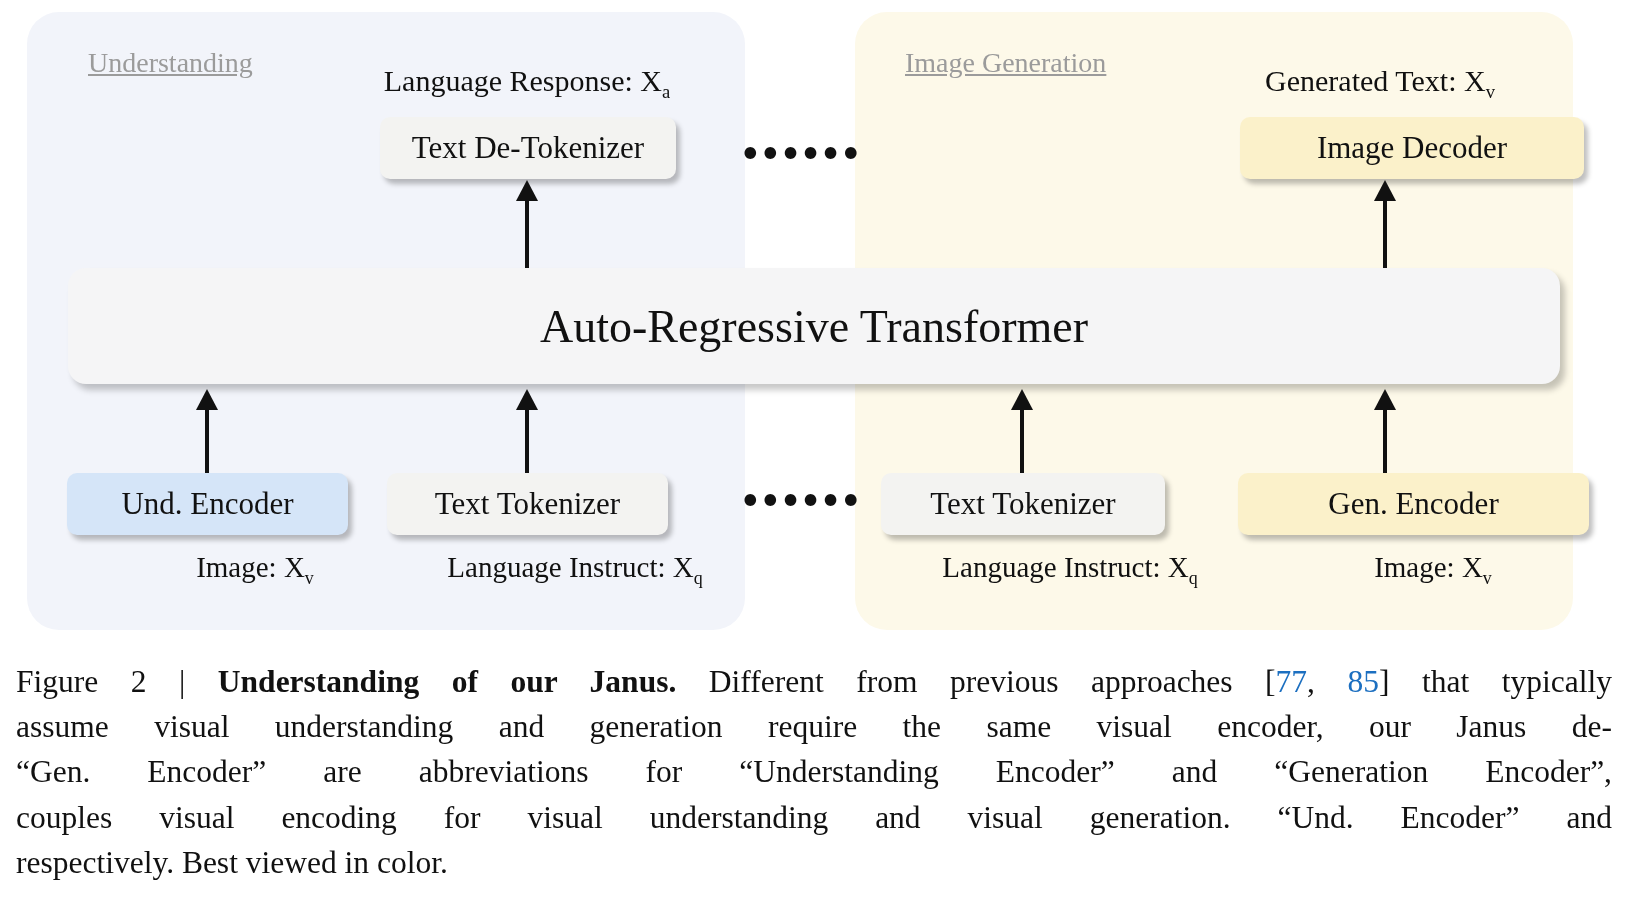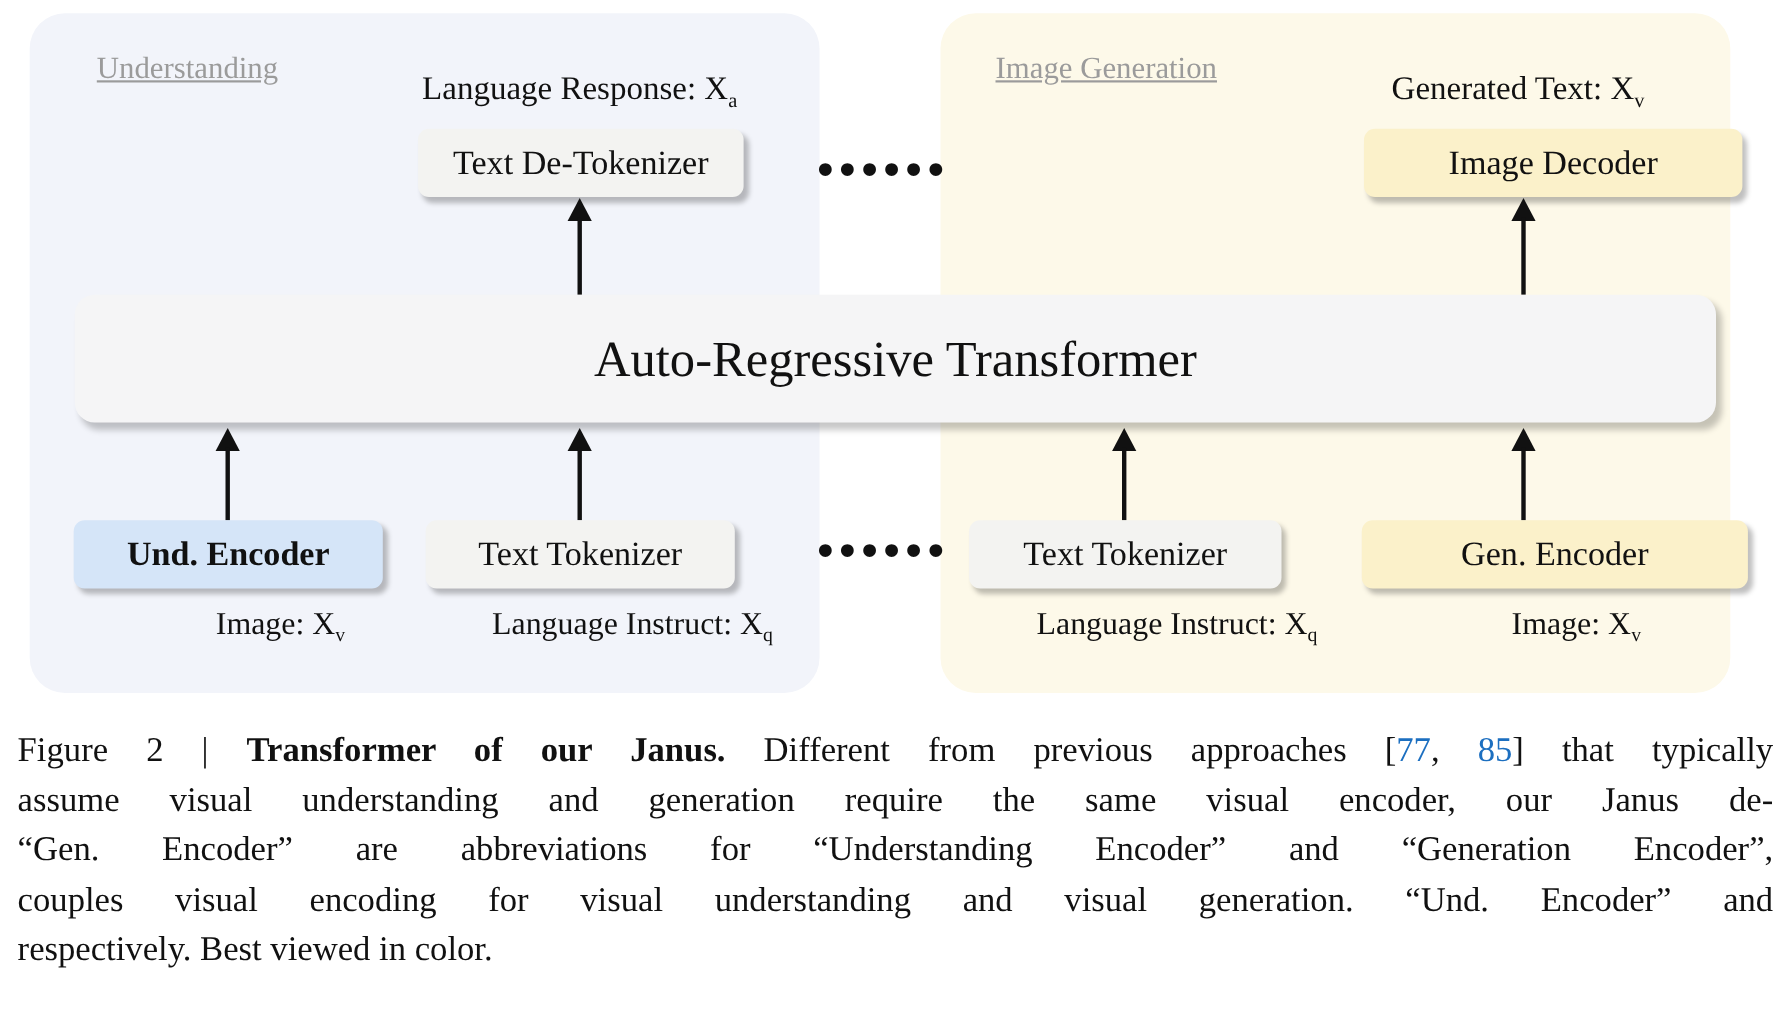--- a/index.html
+++ b/index.html
@@ -51,21 +51,21 @@
     height: 62px;
     border-radius: 10px;
     display: flex;
     align-items: center;
     justify-content: center;
     font-size: 31px;
     white-space: nowrap;
     box-shadow: 4px 5px 5px rgba(0,0,0,0.25);
   }
   .node-gray   { background: var(--box-gray-bg, #f3f3f1); }
-  .node-blue   { background: var(--box-blue-bg, #d5e5f8); font-weight: bold; }
+  .node-blue   { background: var(--box-blue-bg, #d5e5f8); }
   .node-yellow { background: var(--box-yellow-bg, #fbf1ca); }
 
   #transformer {
     position: absolute;
     left: 68px; top: 268px;
     width: 1492px; height: 116px;
     background: var(--transformer-bg, #f5f5f6);
     border-radius: 18px;
     box-shadow: 5px 6px 6px rgba(0,0,0,0.22);
     display: flex;
@@ -187,20 +187,20 @@
     <span>Language Instruct: X</span><sub>q</sub>
   </div>
   <div class="io-label io-bottom" style="left:1022px">
     <span>Language Instruct: X</span><sub>q</sub>
   </div>
   <div class="io-label io-bottom" style="left:1385px">
     <span>Image: X</span><sub>v</sub>
   </div>
 
   <div id="caption">
-      <div class="cap-line"><span>Figure 2 | </span><span class="bold">Transformer of our Janus.</span><span> Different from previous approaches [</span><span class="cite">77</span><span>, </span><span class="cite">85</span><span>] that typically</span></div>
+      <div class="cap-line"><span>Figure 2 | </span><span class="bold">Understanding of our Janus.</span><span> Different from previous approaches [</span><span class="cite">77</span><span>, </span><span class="cite">85</span><span>] that typically</span></div>
       <div class="cap-line"><span>assume visual understanding and generation require the same visual encoder, our Janus de-</span></div>
       <div class="cap-line"><span>“Gen. Encoder” are abbreviations for “Understanding Encoder” and “Generation Encoder”,</span></div>
       <div class="cap-line"><span>couples visual encoding for visual understanding and visual generation. “Und. Encoder” and</span></div>
       <div class="cap-line last"><span>respectively. Best viewed in color.</span></div>
     </div>
 
 </div>
 
 </body></html>

